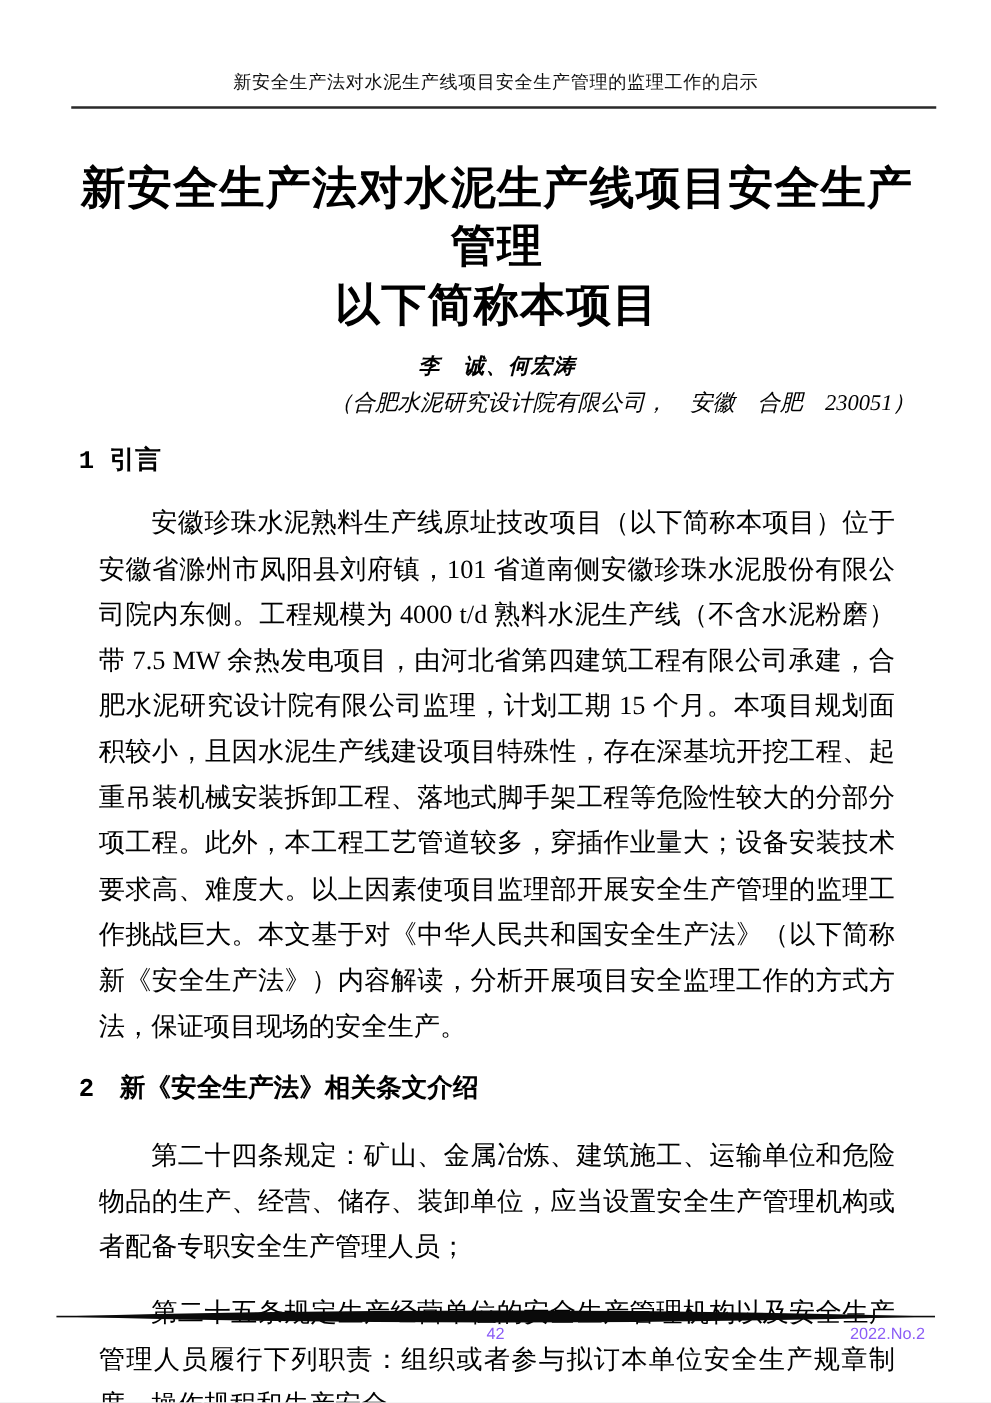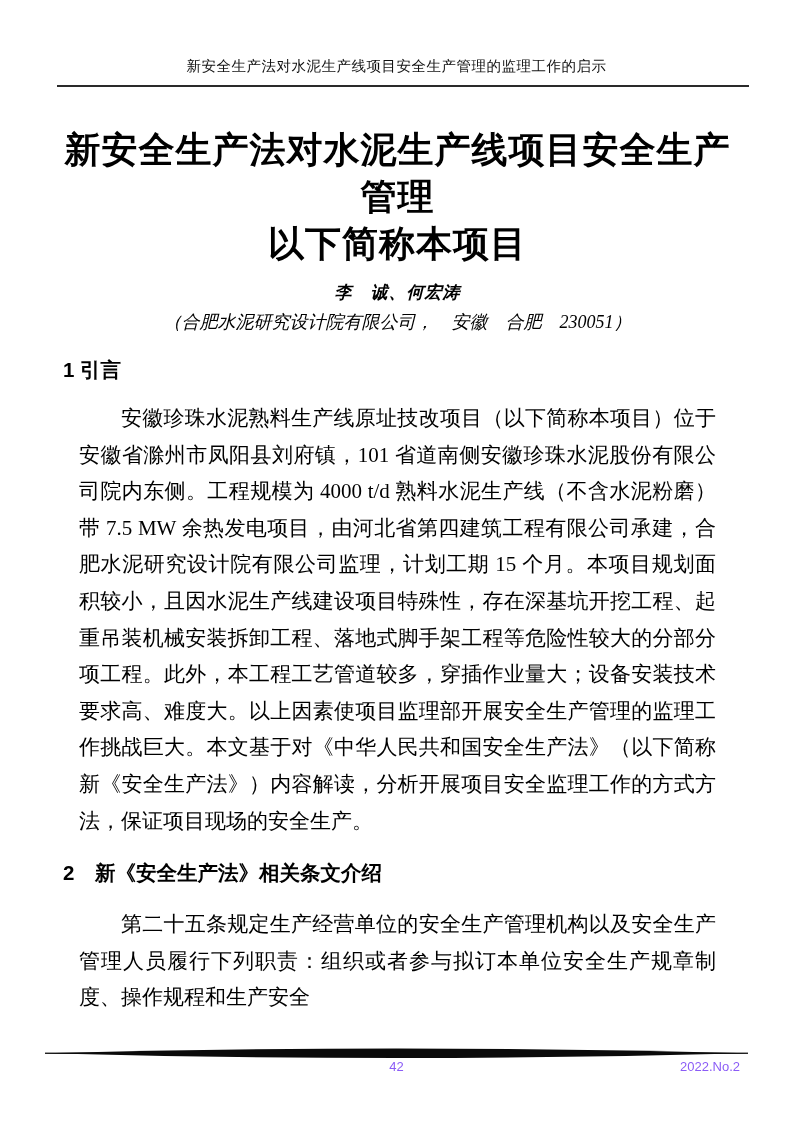--- a/index.html
+++ b/index.html
@@ -39,27 +39,27 @@
   .authors{
     margin-top:15px;
     text-align:center;
     font-size:17px;line-height:22px;
     font-style:italic;
     letter-spacing:1px;
     font-weight:bold;
   }
   .affiliation{
     margin-top:5px;
-    text-align:center;
+    text-align:right;
     font-size:18px;line-height:26px;
     font-style:italic;
   }
   .sec-heading{
     margin:20px 0 6px 0;
-    font-family:Liberation Sans, sans-serif;
+    font-family:Liberation Mono, monospace;
     font-weight:bold;
     font-size:20.5px;line-height:29px;
   }
   .sec-heading.tight{margin:1px 0 1px 0;line-height:35px;}
   .body-par{
     margin:16px;
     font-size:21px;
     line-height:36.6px;
     text-align:justify;
     text-indent:2em;
@@ -96,20 +96,21 @@
 
     <div class="affiliation">（合肥水泥研究设计院有限公司，　安徽　合肥　230051）</div>
 
     <div class="sec-heading">1 引言</div>
 
     <p class="body-par">安徽珍珠水泥熟料生产线原址技改项目（以下简称本项目）位于安徽省滁州市凤阳县刘府镇，101 省道南侧安徽珍珠水泥股份有限公司院内东侧。工程规模为 4000 t/d 熟料水泥生产线（不含水泥粉磨）带 7.5 MW 余热发电项目，由河北省第四建筑工程有限公司承建，合肥水泥研究设计院有限公司监理，计划工期 15 个月。本项目规划面积较小，且因水泥生产线建设项目特殊性，存在深基坑开挖工程、起重吊装机械安装拆卸工程、落地式脚手架工程等危险性较大的分部分项工程。此外，本工程工艺管道较多，穿插作业量大；设备安装技术要求高、难度大。以上因素使项目监理部开展安全生产管理的监理工作挑战巨大。本文基于对《中华人民共和国安全生产法》（以下简称新《安全生产法》）内容解读，分析开展项目安全监理工作的方式方法，保证项目现场的安全生产。</p>
 
     <div class="sec-heading tight">2　新《安全生产法》相关条文介绍</div>
 
 
+    <p class="body-par">第二十四条规定：矿山、金属冶炼、建筑施工、运输单位和危险物品的生产、经营、储存、装卸单位，应当设置安全生产管理机构或者配备专职安全生产管理人员；</p>
 
     <p class="body-par">第二十五条规定生产经营单位的安全生产管理机构以及安全生产管理人员履行下列职责：组织或者参与拟订本单位安全生产规章制度、操作规程和生产安全</p>
 
   </div>
 
   <div class="footer">
     <svg class="footer-divider" viewBox="0 0 703 11" preserveAspectRatio="none" xmlns="http://www.w3.org/2000/svg">
       <rect x="0" y="4.6" width="703" height="1.3" fill="#111"></rect>
       <path d="M0 5.2 Q 176 0.4 351.5 0.4 Q 527 0.4 703 5.2 Q 527 10 351.5 10 Q 176 10 0 5.2 Z" fill="#0a0a0a"></path>
     </svg>

